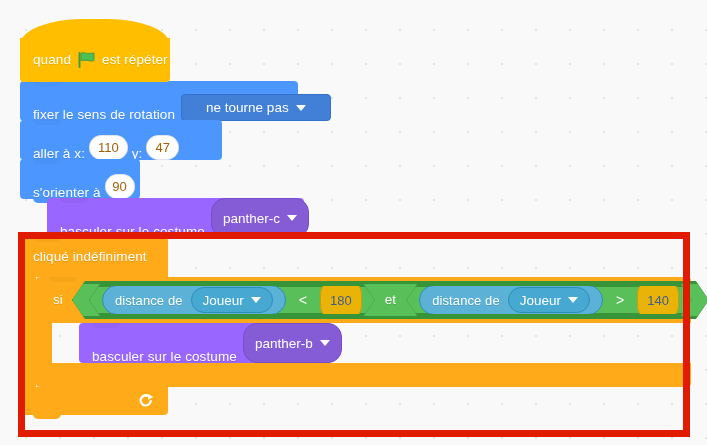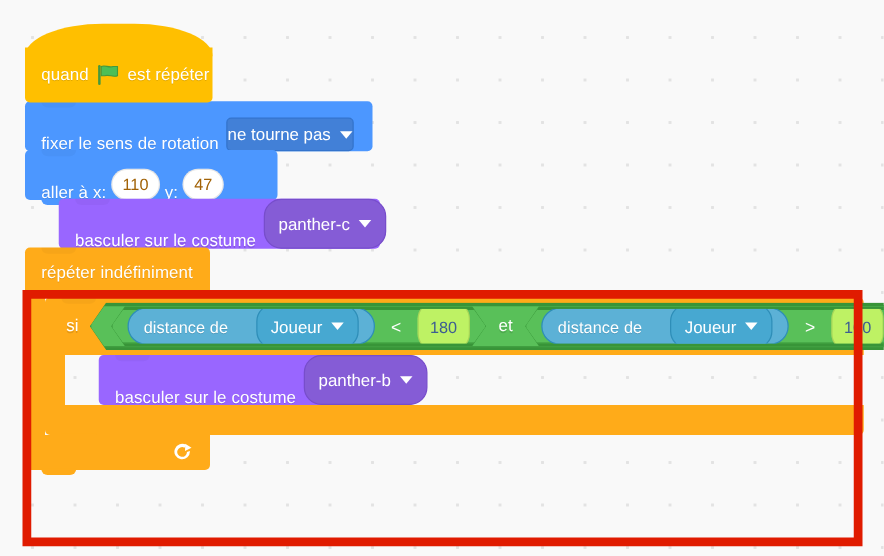--- a/index.html
+++ b/index.html
@@ -93,29 +93,29 @@
     padding:0 9px;
     box-sizing:border-box;
     margin:0 4px;
     box-shadow:0 0 0 1px rgba(0,0,0,.10) inset;
   }
 
   
   .dd{
     display:inline-flex;align-items:center;gap:7px;
     border-radius:4px;
-    height:27px;padding:0 0;
+    height:27px;padding:0 24px;
     margin:0 2px 0 6px;
     font-size:13.5px;color:#fff;
     box-sizing:border-box;
     white-space:nowrap;
   }
   .dd.motiondd{background:#4280d7;border:1px solid #3373cc;border-radius:4px;}
   .dd.looksdd {background:#855cd6;border:1px solid #774dcb;border-radius:14px;padding:0 11px;height:40px;}
-  .dd.sensingdd{background:#47a8d1;border:1px solid #2e8eb8;border-radius:14px;padding:0 11px;height:36px;justify-content:flex-end;}
+  .dd.sensingdd{background:#47a8d1;border:1px solid #2e8eb8;border-radius:14px;padding:0 11px;height:26px;justify-content:flex-end;}
   .caret{
     width:0;height:0;display:inline-block;
     border-left:5px solid transparent;
     border-right:5px solid transparent;
     border-top:6px solid #ffffff;
   }
 
   
   .cblock{position:relative;margin-top:-1px;}
   .c-top{
@@ -218,27 +218,27 @@
 
   
   .reporter{
     display:inline-flex;align-items:center;
     background:#5cb1d6;
     border:1px solid #2e8eb8;
     border-radius:16px;
     height:30px;
     padding:0 10px 0 12px;
     box-sizing:border-box;
-    gap:16px;
+    gap:2px;
     white-space:nowrap;
   }
   .reporter .lbl{font-size:13px;}
 
   .numoval{
-    background:#bef264;color:#3d5d92;font-size:13px;
+    background:#eab308;color:#3d5d92;font-size:13px;
     border-radius:14px;height:40px;min-width:40px;
     display:inline-flex;align-items:center;justify-content:center;
     padding:0 10px;box-sizing:border-box;
     box-shadow:0 0 0 1px rgba(0,0,0,.12) inset;
   }
 
   
   #annot{
     position:absolute;
     left:18px;top:232px;
@@ -275,33 +275,37 @@
       </span>
     </div>
 
     <div class="stack motion" style="width:202px;">
       <span class="lbl">aller à x:</span>
       <span class="oval">110</span>
       <span class="lbl">y:</span>
       <span class="oval">47</span>
     </div>
 
+    <div class="stack motion" style="width:120px;">
+      <span class="lbl">s'orienter à</span>
+      <span class="oval">90</span>
+    </div>
 
     <div class="stack looks" style="width:257px;">
       <span class="lbl">basculer sur le costume</span>
       <span class="dd looksdd">
         <span>panther-c</span>
         <span class="caret"></span>
       </span>
     </div>
 
     <div class="cblock">
 
       <div class="c-top" style="width:148px;">
-        <span class="lbl">répéter indéfiniment</span>
+        <span class="lbl">cliqué indéfiniment</span>
       </div>
 
       <div class="c-body">
         <div class="c-left"></div>
 
         <div class="ifblock">
 
           <div class="if-top" style="width:655px;">
             <span class="lbl">si</span>
 
@@ -327,21 +331,21 @@
                 <span class="hexwrap inner2">
                   <span class="hex inner">
                     <span class="reporter">
                       <span class="lbl">distance de</span>
                       <span class="dd sensingdd">
                         <span>Joueur</span>
                         <span class="caret"></span>
                       </span>
                     </span>
                     <span class="op-sym">&gt;</span>
-                    <span class="numoval">100</span>
+                    <span class="numoval">140</span>
                   </span>
                 </span>
 
               </span>
             </span>
 
           </div>
 
           <div class="if-body">
             <div class="if-left"></div>

